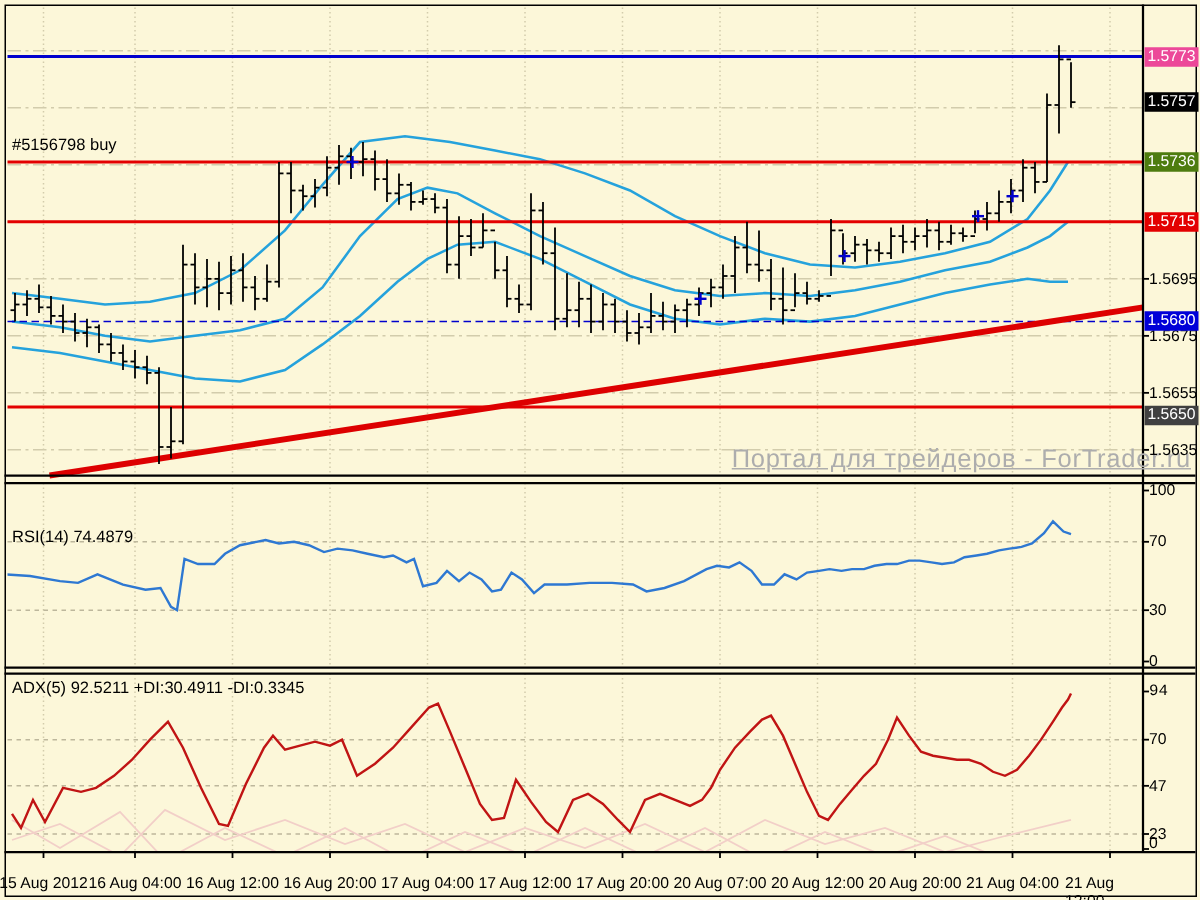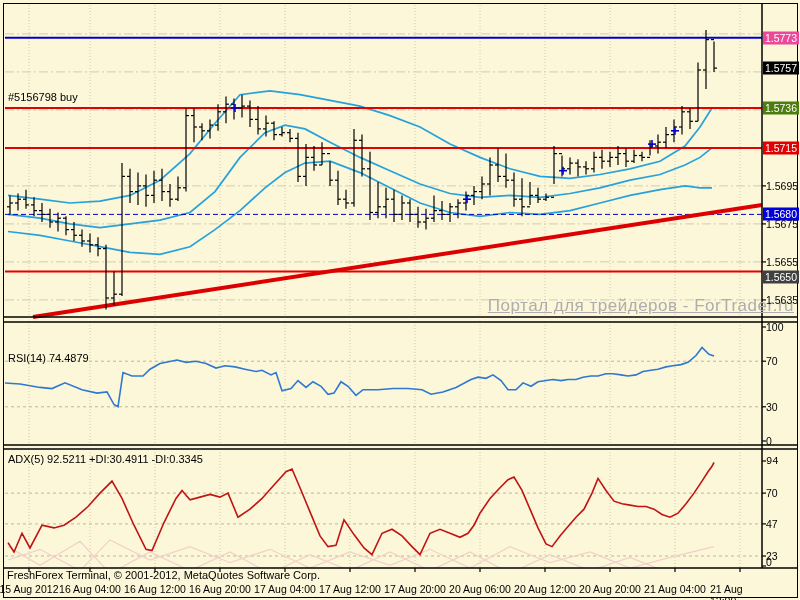--- a/index.html
+++ b/index.html
@@ -407,21 +407,20 @@
       <line x1="762" y1="461" x2="766" y2="461" stroke="#000" stroke-width="1.2"></line>
       <line x1="762" y1="493.112" x2="766" y2="493.112" stroke="#000" stroke-width="1.2"></line>
       <line x1="762" y1="523.886" x2="766" y2="523.886" stroke="#000" stroke-width="1.2"></line>
       <line x1="762" y1="555.998" x2="766" y2="555.998" stroke="#000" stroke-width="1.2"></line>
       <line x1="762" y1="566" x2="766" y2="566" stroke="#000" stroke-width="1.2"></line>
     </svg>
 
   <div class="ovl" id="buy-label">#5156798 buy</div>
   <div class="ovl" id="rsi-label">RSI(14) 74.4879</div>
   <div class="ovl" id="adx-label">ADX(5) 92.5211 +DI:30.4911 -DI:0.3345</div>
-  <div class="ovl" id="copyright">FreshForex Terminal, © 2001-2012, MetaQuotes Software Corp.</div>
   <div id="watermark">Портал для трейдеров - ForTrader.ru</div>
 
   <div id="price-axis">
       <div class="p-axis-label" style="top: 185.9px;">1.5695</div>
       <div class="p-axis-label" style="top: 223.9px;">1.5675</div>
       <div class="p-axis-label" style="top: 261.9px;">1.5655</div>
       <div class="p-axis-label" style="top: 299.9px;">1.5635</div>
       <div class="p-badge" style="top: 37.7px; background: #ec4899;">1.5773</div>
       <div class="p-badge" style="top: 68.1px; background: rgb(0, 0, 0);">1.5757</div>
       <div class="p-badge" style="top: 108px; background: #4d7c0f;">1.5736</div>
@@ -441,19 +440,19 @@
       <div class="i-axis-label" style="top: 562px;">0</div>
     </div>
   <div id="time-axis">
       <div class="t-label" style="left: 29px;">15 Aug 2012</div>
       <div class="t-label" style="left: 90px;">16 Aug 04:00</div>
       <div class="t-label" style="left: 155px;">16 Aug 12:00</div>
       <div class="t-label" style="left: 220px;">16 Aug 20:00</div>
       <div class="t-label" style="left: 285px;">17 Aug 04:00</div>
       <div class="t-label" style="left: 350px;">17 Aug 12:00</div>
       <div class="t-label" style="left: 415px;">17 Aug 20:00</div>
-      <div class="t-label" style="left: 480px;">20 Aug 06:00</div>
+      <div class="t-label" style="left: 480px;">20 Aug 07:00</div>
       <div class="t-label" style="left: 545px;">20 Aug 12:00</div>
       <div class="t-label" style="left: 610px;">20 Aug 20:00</div>
       <div class="t-label" style="left: 675px;">21 Aug 04:00</div>
       <div class="t-label" style="left: 740px;">21 Aug 12:00</div>
     </div>
 </div>
 
 </body></html>

